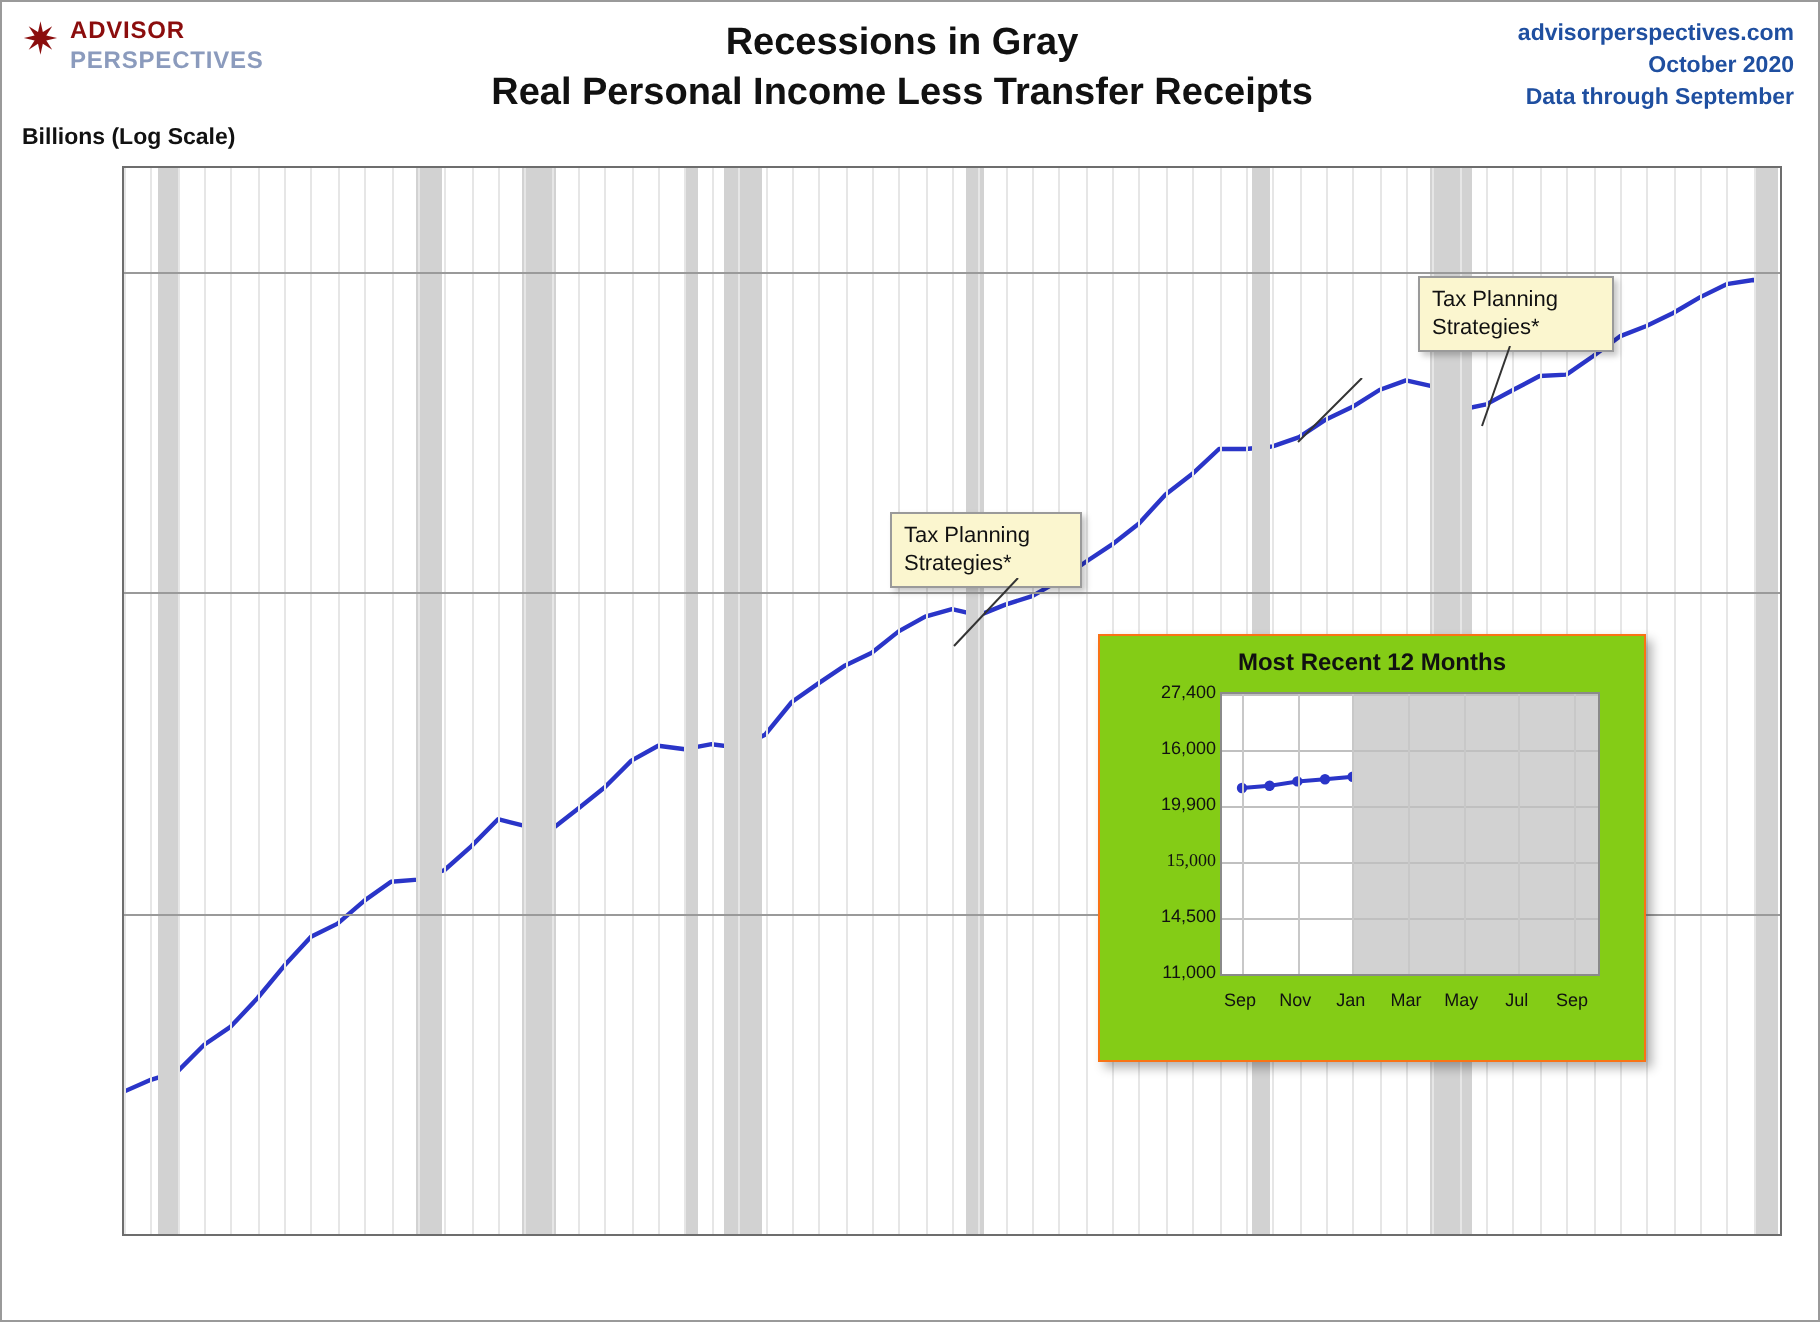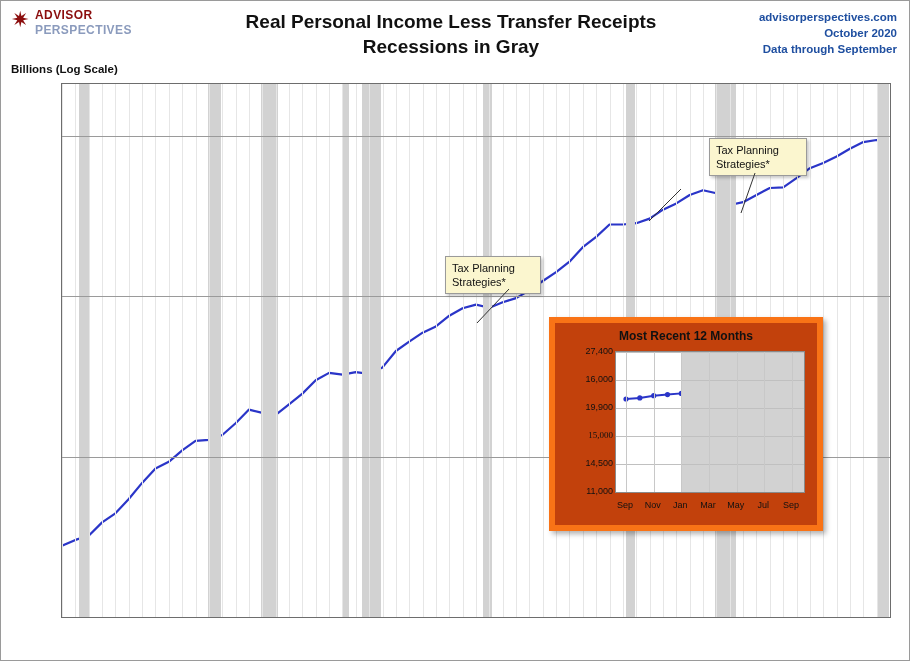--- a/index.html
+++ b/index.html
@@ -68,21 +68,21 @@
     box-shadow:2px 2px 3px rgba(0,0,0,.25);
   }
   .callout{
     position:absolute;background:#fbf6cf;border:1px solid #9a9a9a;
     font-size:11px;color:#111;line-height:14px;padding:4px 6px;
     box-shadow:2px 2px 3px rgba(0,0,0,.22);
   }
   
   #inset{
     position:absolute;left:548px;top:316px;width:274px;height:214px;
-    background:#c2410c;border:6px solid #f97316;
+    background:#84cc16;border:1px solid #f97316;
     box-shadow:3px 3px 5px rgba(0,0,0,.3);
     box-sizing:border-box;
   }
   #inset-title{
     position:absolute;left:0;right:0;top:6px;text-align:center;
     font-size:12px;font-weight:bold;color:#111;
   }
   #inset-plot{
     position:absolute;left:60px;top:28px;width:190px;height:142px;
     border:1px solid #8a8a8a;box-sizing:border-box;background:#fff;overflow:hidden;
@@ -105,22 +105,22 @@
 
 <div id="frame">
 
   <div id="logo">
     <div class="star">✷</div>
     <div class="l1">ADVISOR</div>
     <div class="l2">PERSPECTIVES</div>
   </div>
 
   <div id="title">
+    <div>Recessions in Gray</div>
     <div>Real Personal Income Less Transfer Receipts</div>
-    <div>Recessions in Gray</div>
   </div>
 
   <div id="meta">
     <div>advisorperspectives.com</div>
     <div>October 2020</div>
     <div>Data through September</div>
   </div>
 
   <div id="ylabel">Billions (Log Scale)</div>
 

